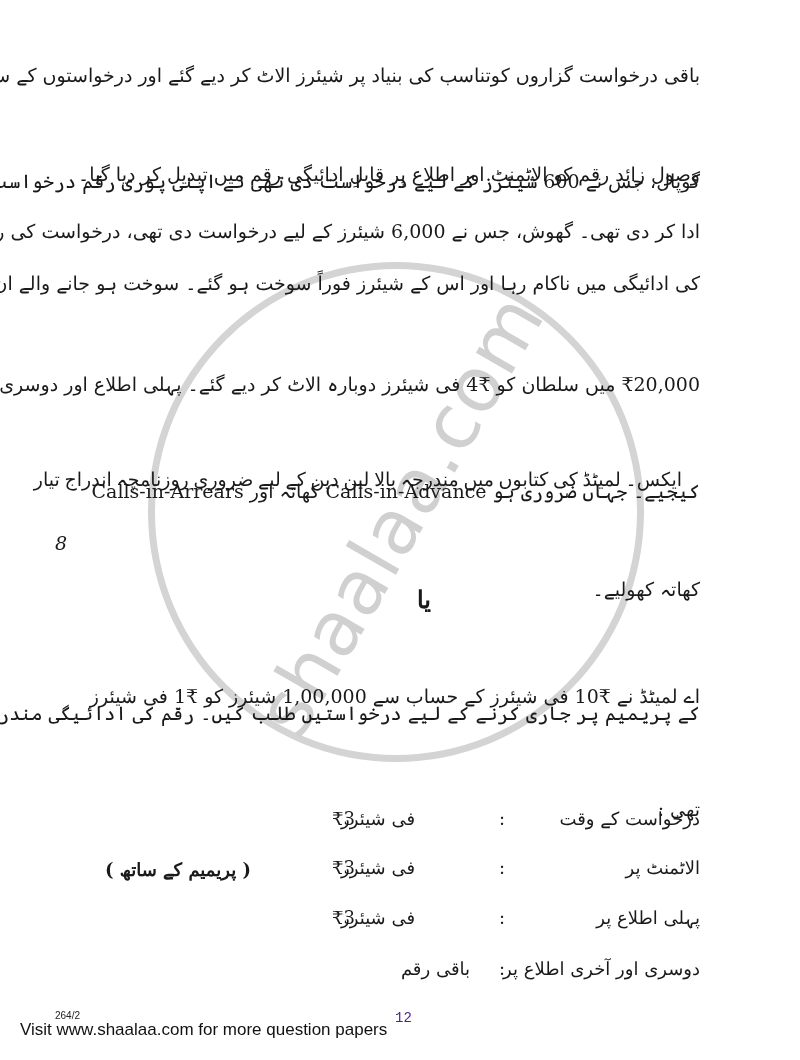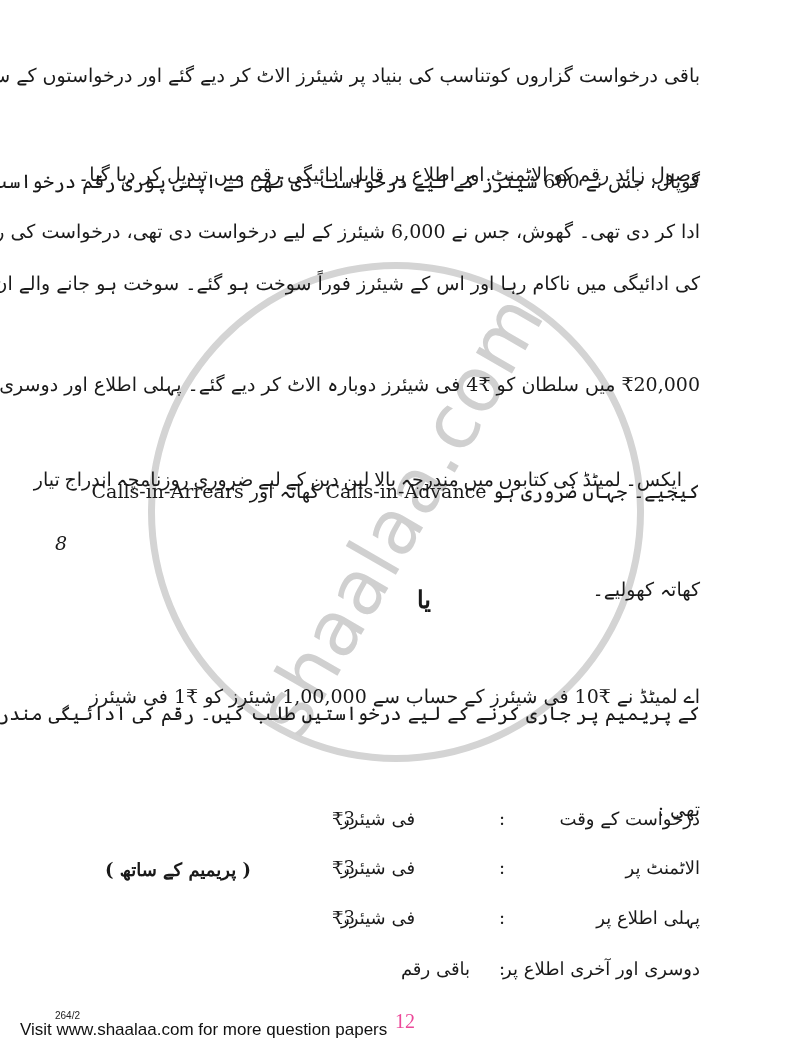--- a/index.html
+++ b/index.html
@@ -126,23 +126,23 @@
       top: 1010px;
       font-family: "Liberation Sans", sans-serif;
       font-size: 10px;
       color: #222;
       z-index: 1;
     }
     .footer-page {
       position: absolute;
       left: 395px;
       top: 1010px;
-      font-family: Liberation Serif, serif;
-      font-size: 20px;
-      color: #ec4899;
+      font-family: Liberation Mono, monospace;
+      font-size: 14px;
+      color: #4c1d95;
       z-index: 1;
     }
   </style>
 </head>
 <body>
 
 <div class="page">
 
   <div class="wm-circle"></div>
   <div class="wm-text">shaalaa.com</div>

